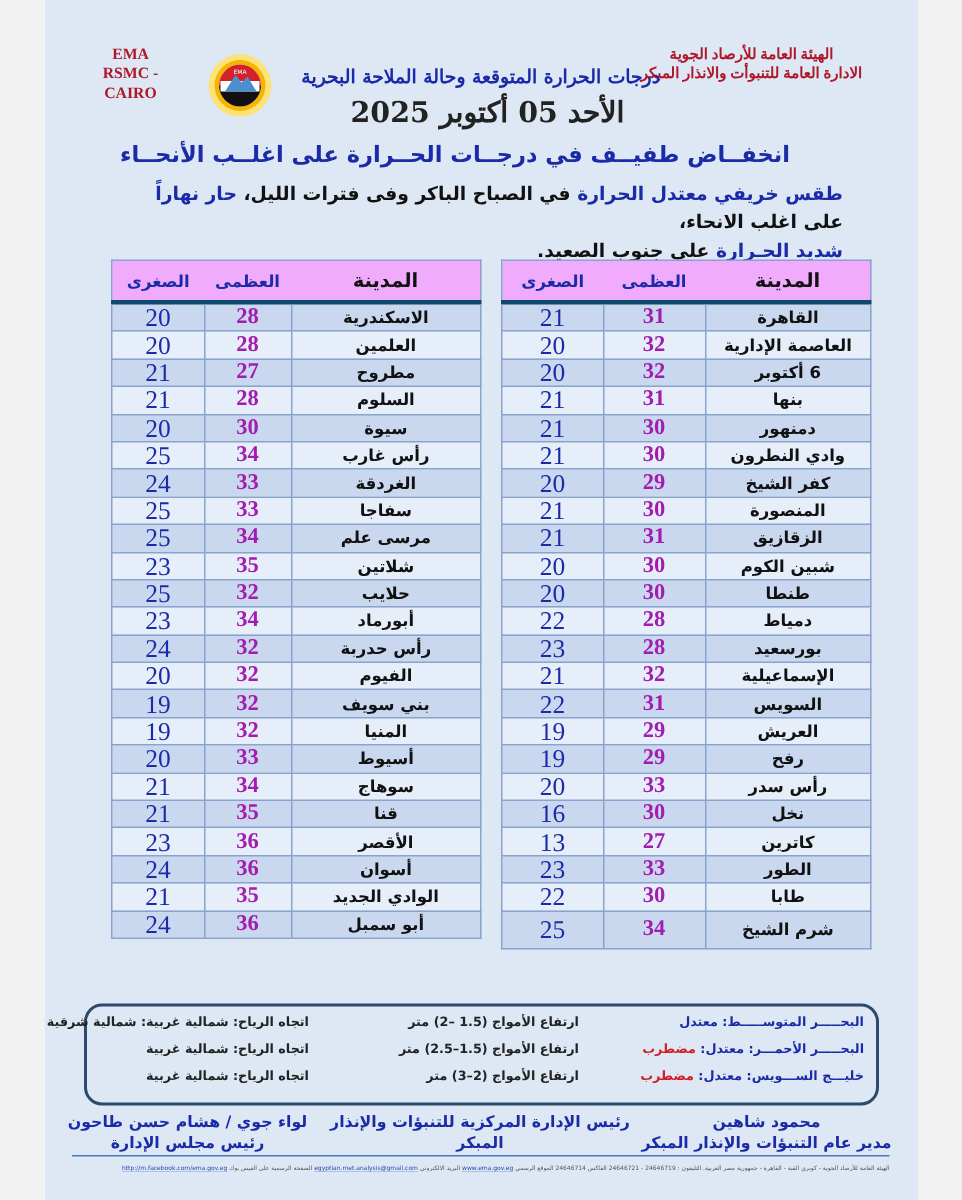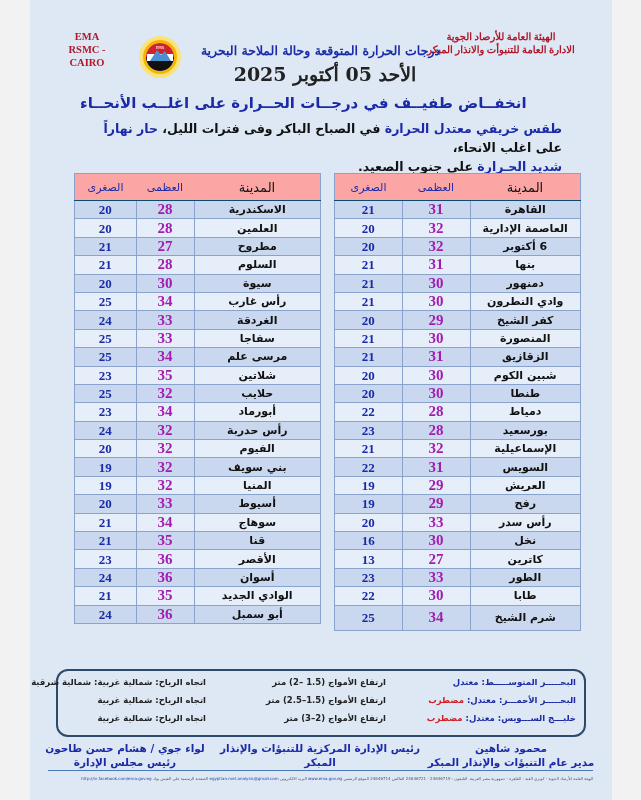--- a/index.html
+++ b/index.html
@@ -7,29 +7,29 @@
   .page{position:absolute;left:30px;top:0;width:582px;height:800px;background:#dde8f4;}
   .ema{position:absolute;left:52px;top:30px;width:70px;text-align:center;color:#b0182a;font-family:"Liberation Serif",serif;font-weight:bold;font-size:10.5px;line-height:13px;}
   .org{position:absolute;right:40px;top:30px;width:200px;text-align:center;direction:rtl;color:#b0182a;font-family:"Liberation Serif",serif;font-weight:bold;font-size:10px;line-height:13px;}
   .logo{position:absolute;left:138px;top:35px;width:44px;height:44px;}
   .subtitle{position:absolute;left:190px;top:43px;width:250px;direction:rtl;color:#1b2ba8;font-weight:bold;font-size:12.5px;font-family:"DejaVu Serif",serif;}
   .date{position:absolute;left:180px;top:63px;width:290px;text-align:center;direction:rtl;color:#222;font-weight:bold;font-size:19px;font-family:"DejaVu Serif",serif;}
   .headline{position:absolute;left:80px;top:94px;width:480px;text-align:left;direction:rtl;color:#1b2ba8;font-weight:bold;font-size:15px;font-family:"DejaVu Sans",sans-serif;}
   .desc{position:absolute;left:90px;top:119px;width:472px;text-align:right;direction:rtl;color:#111;font-weight:bold;font-size:12.5px;line-height:19px;}
   .desc .hl{color:#1b2ba8;}
   table.t{position:absolute;border-collapse:collapse;direction:rtl;font-family:"Liberation Serif",serif;}
-  table.t th{background:#fca5a5;height:24px;font-weight:normal;border-bottom:1px solid #0c4a6e;}
+  table.t th{background:#f0abfc;height:24px;font-weight:bold;border-bottom:3px solid #0c4a6e;}
   table.t th.city{color:#111;font-size:13px;font-family:"DejaVu Sans",sans-serif;}
   table.t th.hi,table.t th.lo{color:#1b2ba8;font-size:11px;font-family:"DejaVu Sans",sans-serif;}
   table.t td{border:1px solid #8aa3cc;height:17.4px;padding:0;text-align:center;line-height:17px;}
   table.t tr:nth-child(odd) td{background:#c9d8ef;}
   table.t tr:nth-child(even) td{background:#e6eef9;}
   table.t td.city{font-family:"DejaVu Sans",sans-serif;font-size:11px;color:#111;font-weight:bold;}
   table.t td.hi{color:#a21caf;font-weight:bold;font-size:15px;}
-  table.t td.lo{color:#1b2ba8;font-weight:bold;font-size:13px;margin-top:40px;}
+  table.t td.lo{color:#1b2ba8;font-weight:normal;font-size:17px;margin-top:40px;}
   table.t{border:1px solid #8aa3cc;}
   .left{left:74px;top:173px;width:247px;}
   .right{left:334px;top:173px;width:247px;}
   .sea{position:absolute;left:56px;top:669px;width:526px;height:64px;border:2px solid #2d4a6b;border-radius:12px;background:#dde8f4;direction:rtl;font-size:8.5px;font-weight:bold;}
   .sea-row{position:absolute;right:8px;height:16px;width:512px;}
   .sea-name{position:absolute;right:0;color:#1b2ba8;white-space:nowrap;}
   .sea-name .bad{color:#d21f26;}
   .sea-wave{position:absolute;right:190px;color:#222;white-space:nowrap;}
   .sea-wind{position:absolute;right:370px;color:#222;white-space:nowrap;}
   .sig{position:absolute;top:741px;text-align:center;direction:rtl;color:#1b2ba8;font-weight:bold;font-size:10.5px;line-height:14px;}

